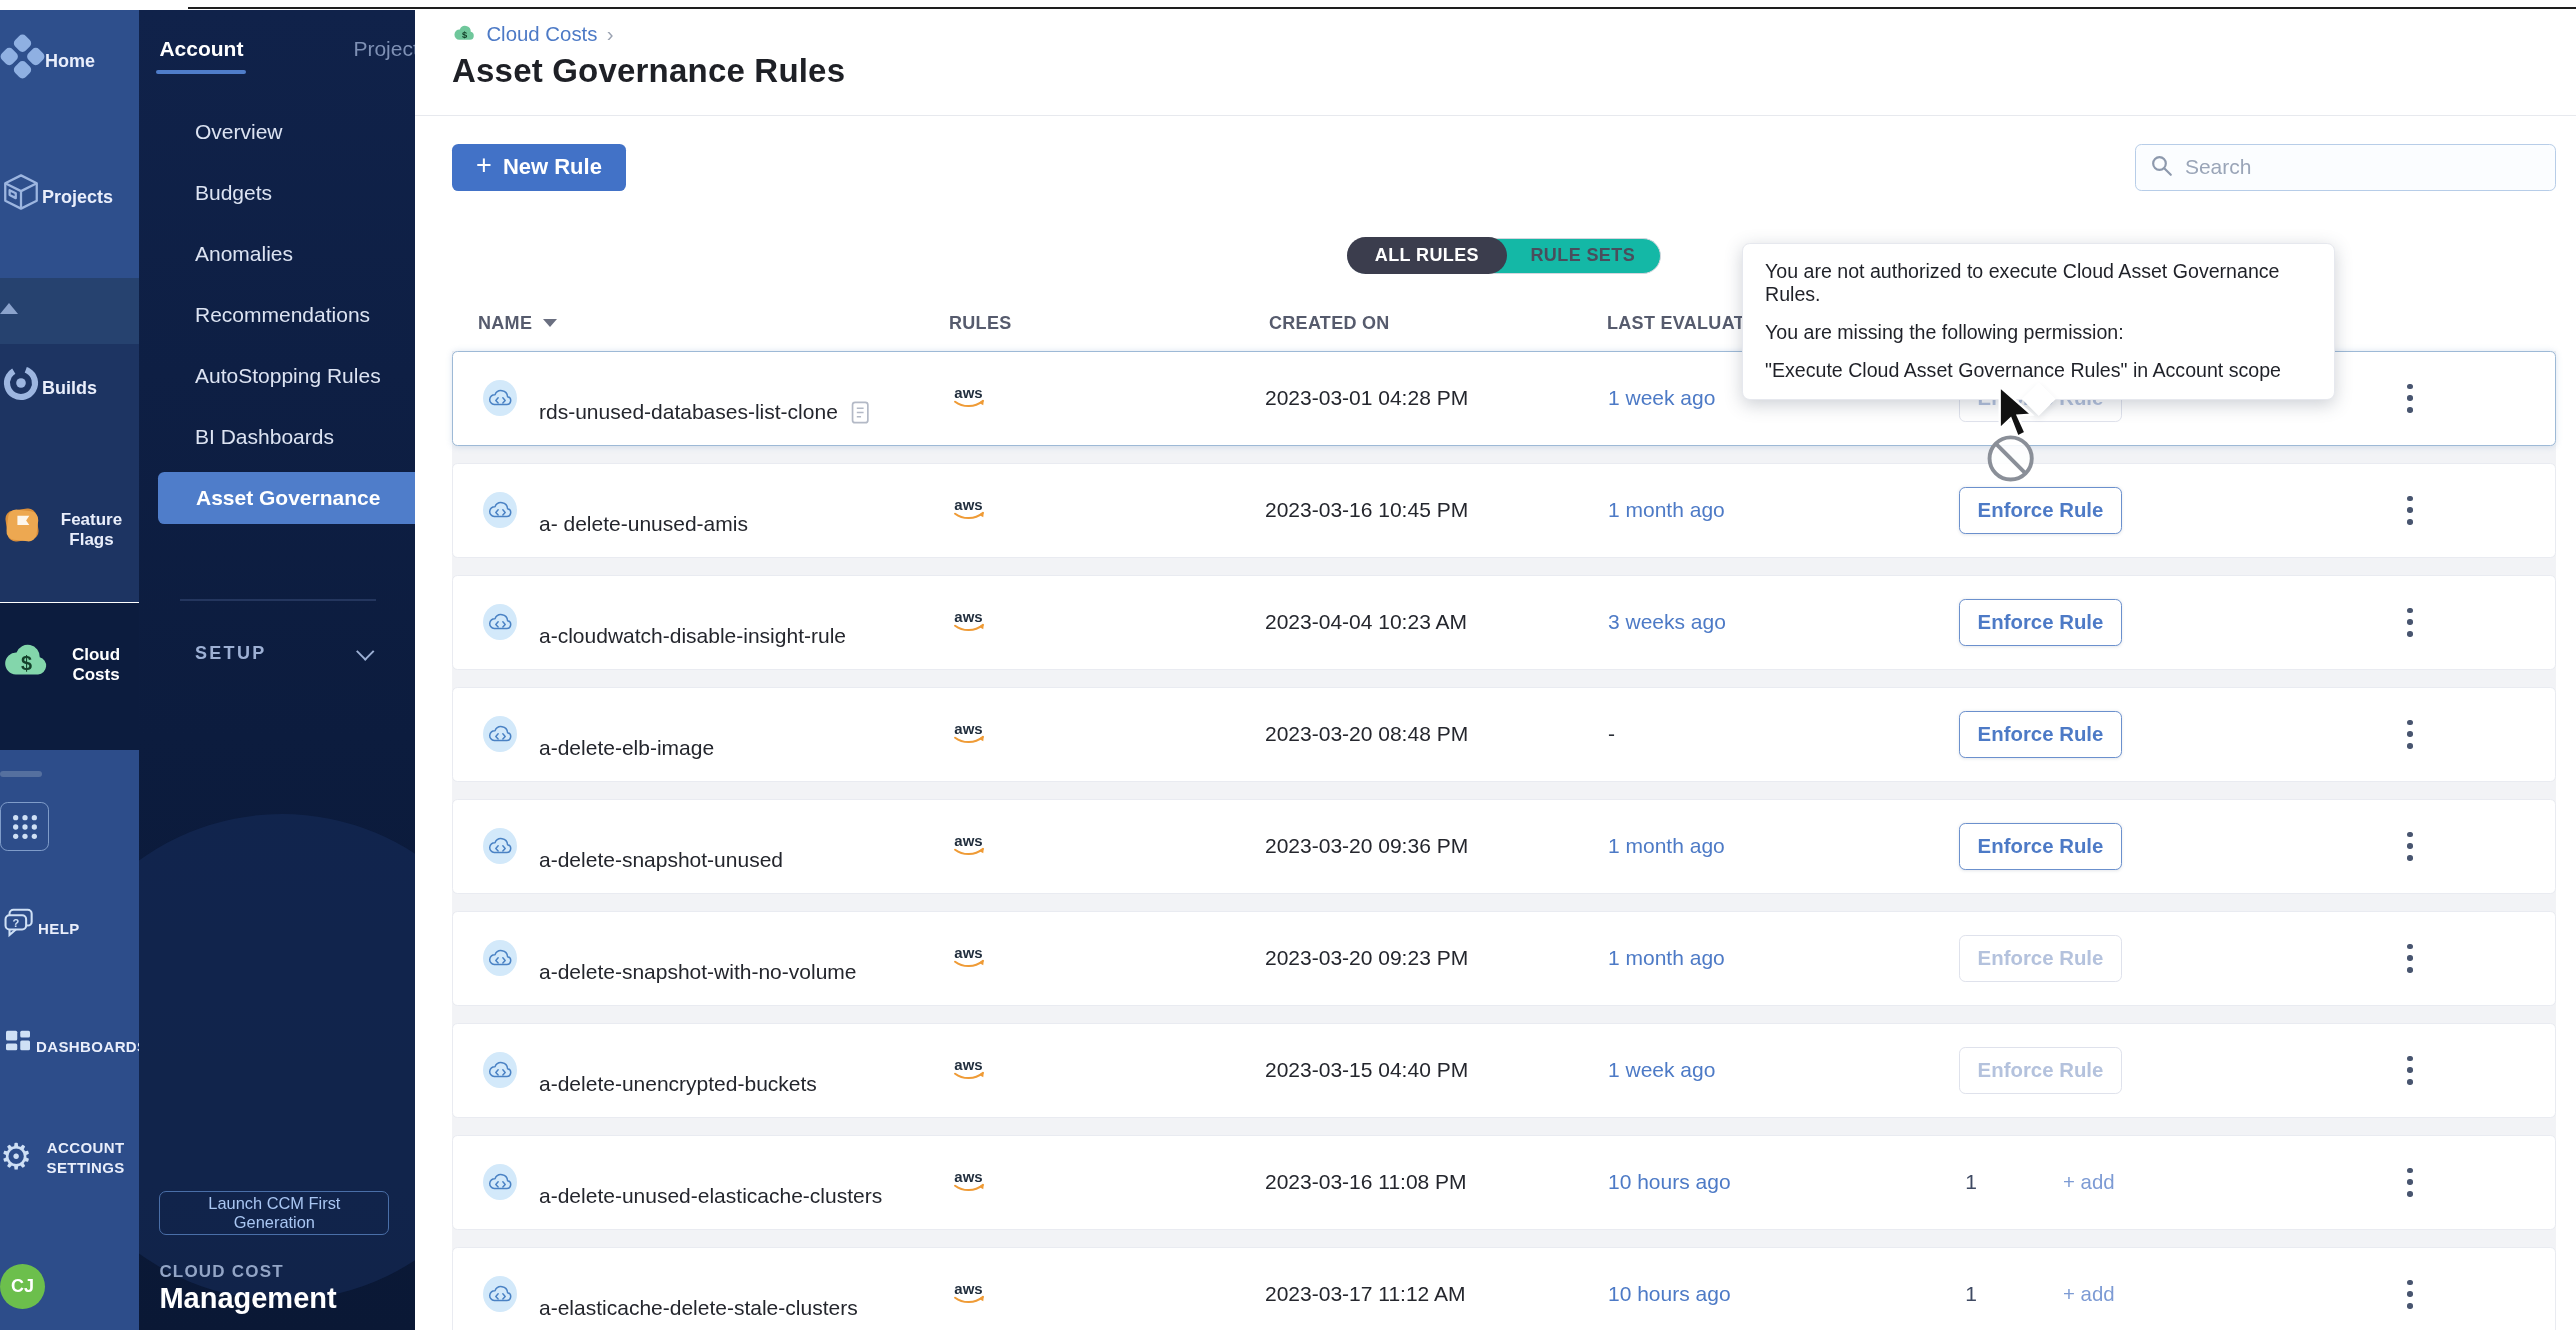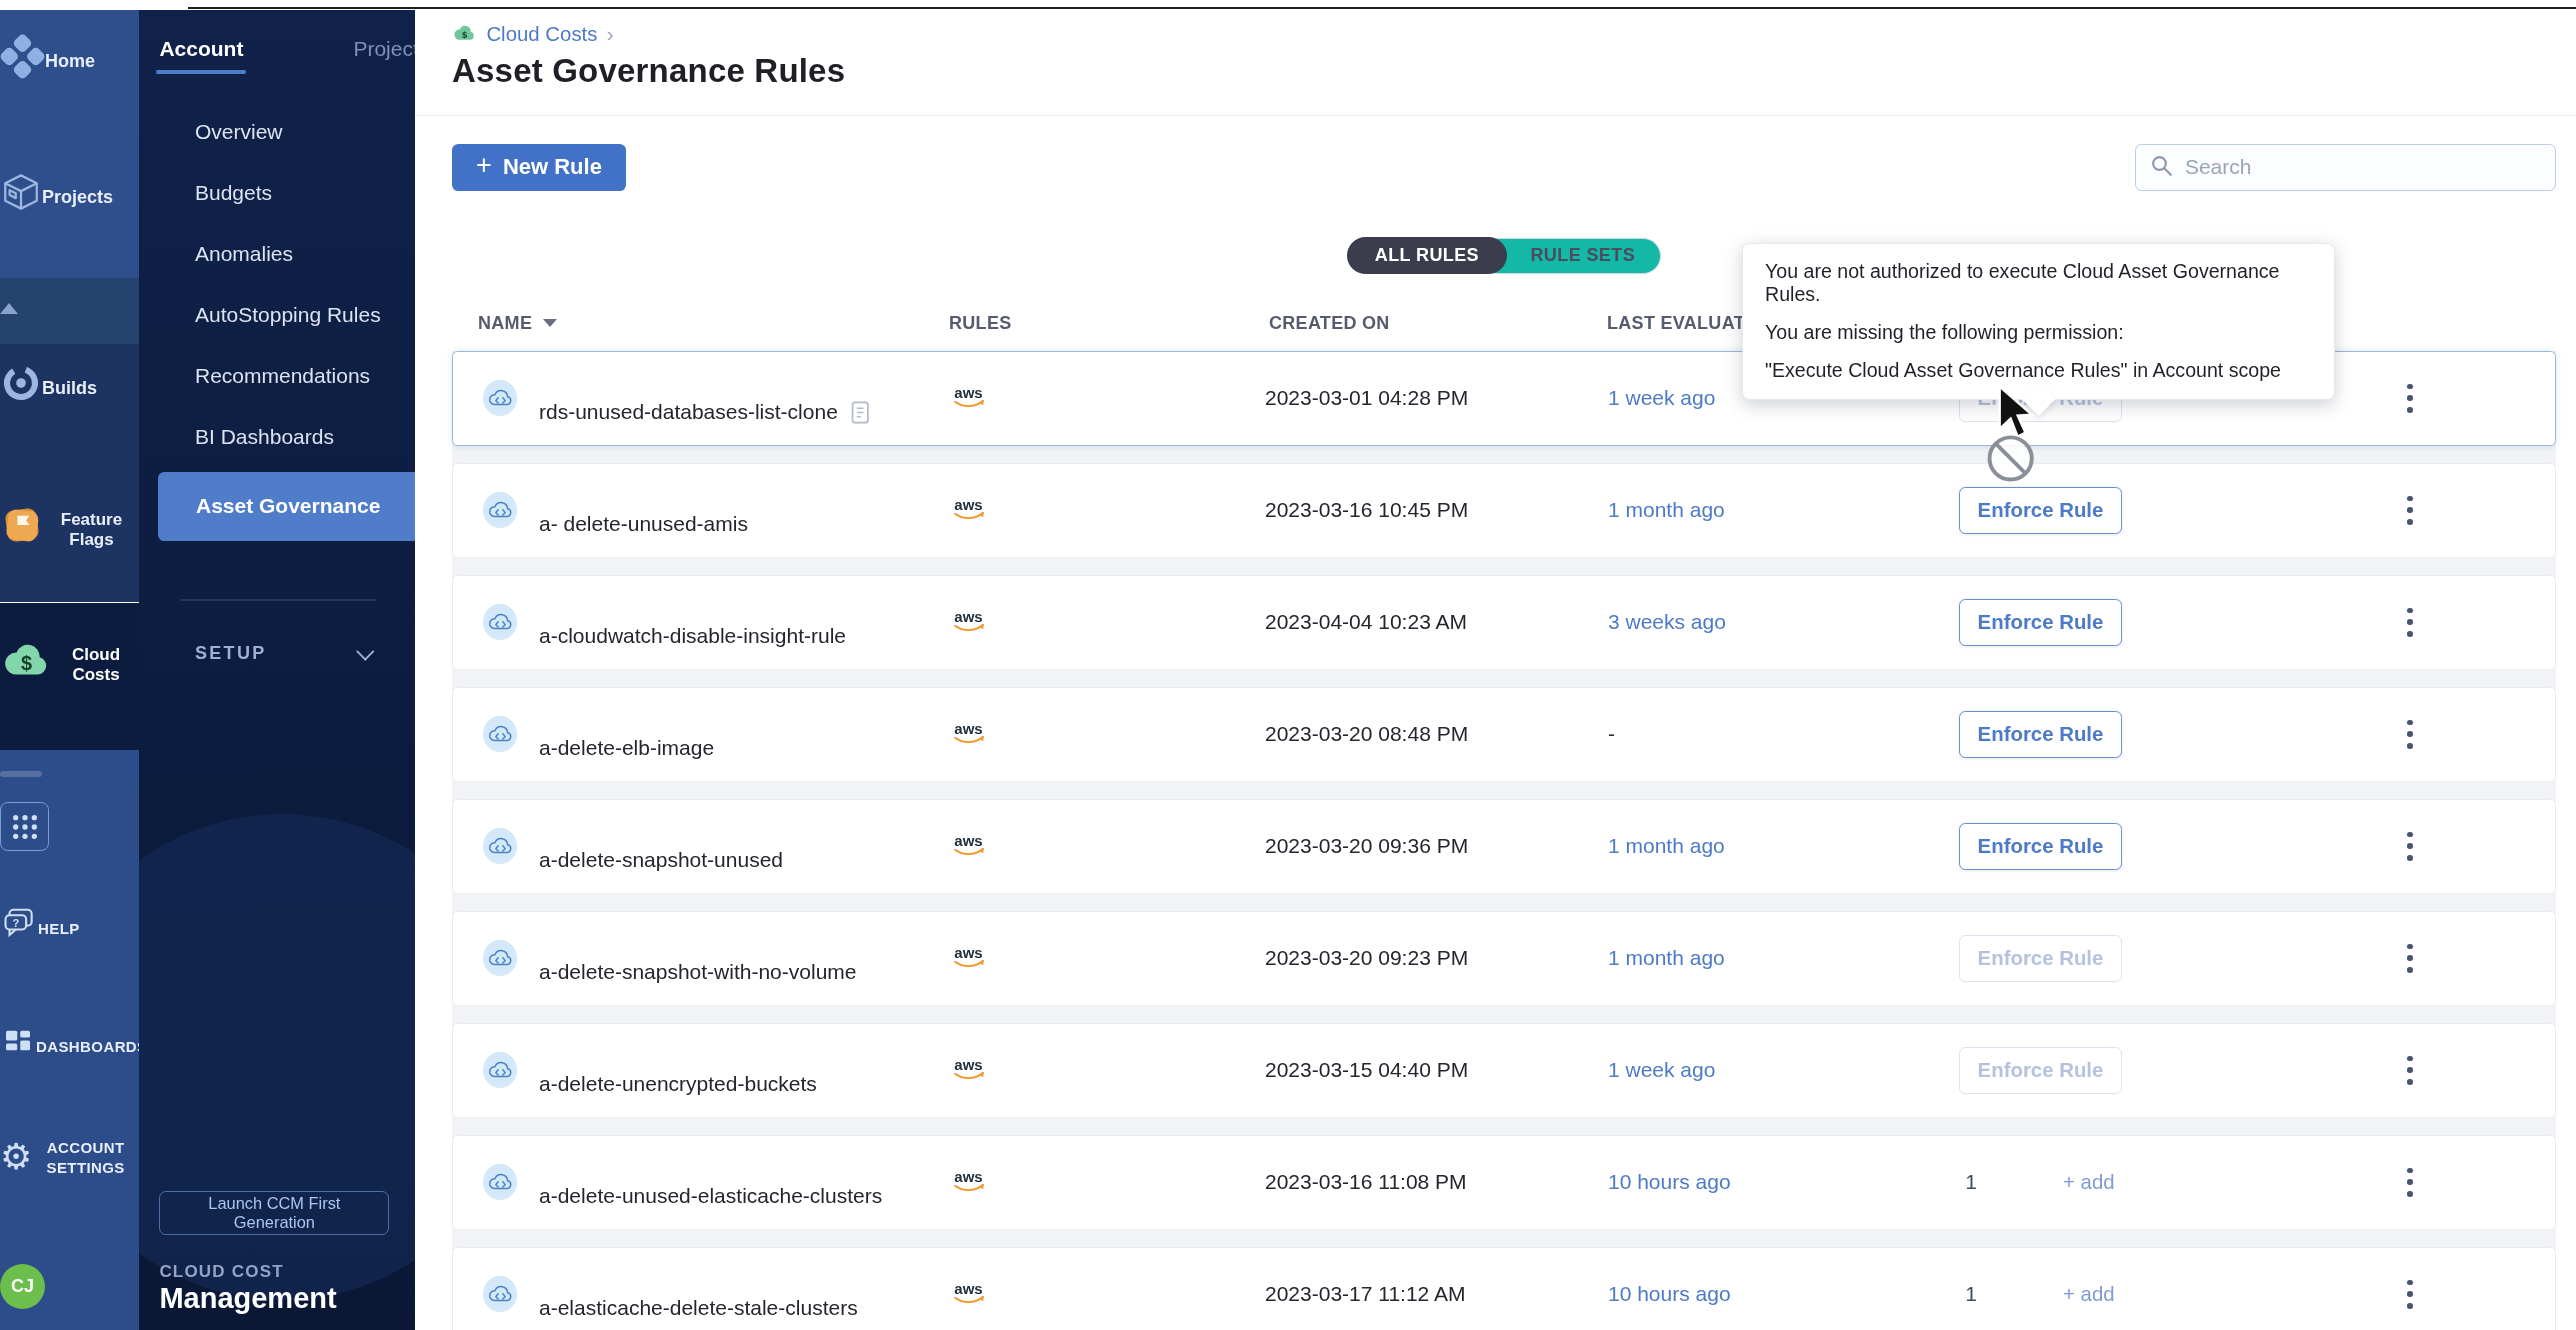--- a/index.html
+++ b/index.html
@@ -31,21 +31,21 @@
 
   
   .sidebar { width:276px; flex:none; position:relative; background:linear-gradient(180deg,#10224a 0%, #0c1c3e 55%, #0a1835 100%); overflow:hidden; }
   .sidebar::before { content:''; position:absolute; width:486px; height:486px; border-radius:50%; background:#152c59; right:-110px; bottom:31px; opacity:.6; }
   .side-tabs { position:absolute; top:27px; left:20.4px; display:flex; gap:110px; }
   .side-tab { font-size:21px; color:#7e90b4; font-weight:500; position:relative; }
   .side-tab.active { color:#fff; font-weight:700; }
   .side-tab.active::after { content:''; position:absolute; left:-3.1px; right:-3.1px; bottom:-12.5px; height:3.9px; border-radius:2.3px; background:#4f7dca; }
   .menu { position:absolute; top:91px; left:0; right:0; }
   .menu-item { height:61px; display:flex; align-items:center; padding-left:56px; font-size:21px; color:#dce3f2; cursor:pointer; }
-  .menu-item.active { background:#4f7dca; color:#fff; margin-left:19px; padding-left:38px; height:69px; margin-top:4.7px; margin-bottom:4.7px; border-radius:6.3px 0 0 6.3px; font-weight:600; }
+  .menu-item.active { background:#4f7dca; color:#fff; margin-left:19px; padding-left:38px; height:52px; margin-top:4.7px; margin-bottom:4.7px; border-radius:6.3px 0 0 6.3px; font-weight:600; }
   .setup-divider { position:absolute; top:589px; left:41px; width:196px; height:1.6px; background:#24365e; }
   .setup-row { position:absolute; top:626px; left:0; right:0; height:34px; display:flex; align-items:center; justify-content:space-between; padding:0 44px 0 56px;text-align:center; }
   .setup-label { font-size:18px; letter-spacing:2.3px; color:#9db0d4; font-weight:600; }
   .chev-down { width:12.5px; height:12.5px; border-right:2.3px solid #9db0d4; border-bottom:2.3px solid #9db0d4; transform:rotate(45deg); margin-top:-4.7px; }
   .launch-btn { position:absolute; top:1181px; left:20.4px; width:230px; height:44px; border:1.6px solid #4a6fa8; border-radius:7px; background:transparent; color:#a9c6f2; font-size:16.4px; line-height:1.15; display:flex; align-items:center; justify-content:center; text-align:center; padding:0 12.5px; font-family:inherit; }
   .product-eyebrow { position:absolute; top:1252px; left:20.4px; font-size:17px; letter-spacing:1.2px; color:#93a5c6; font-weight:600; }
   .product-name { position:absolute; top:1272px; left:20.4px; font-size:29px; color:#fff; font-weight:700; }
 
   
   .main { flex:1; position:relative; background:#fff; }
@@ -242,24 +242,24 @@
           <div class="menu-item">
             <span>Overview</span>
           </div>
           <div class="menu-item">
             <span>Budgets</span>
           </div>
           <div class="menu-item">
             <span>Anomalies</span>
           </div>
           <div class="menu-item">
+            <span>Recommendations</span>
+          </div>
+          <div class="menu-item">
             <span>AutoStopping Rules</span>
-          </div>
-          <div class="menu-item">
-            <span>Recommendations</span>
           </div>
           <div class="menu-item">
             <span>BI Dashboards</span>
           </div>
           <div class="menu-item active">
             <span>Asset Governance</span>
           </div>
         </div>
       <div class="setup-divider"></div>
       <div class="setup-row">

